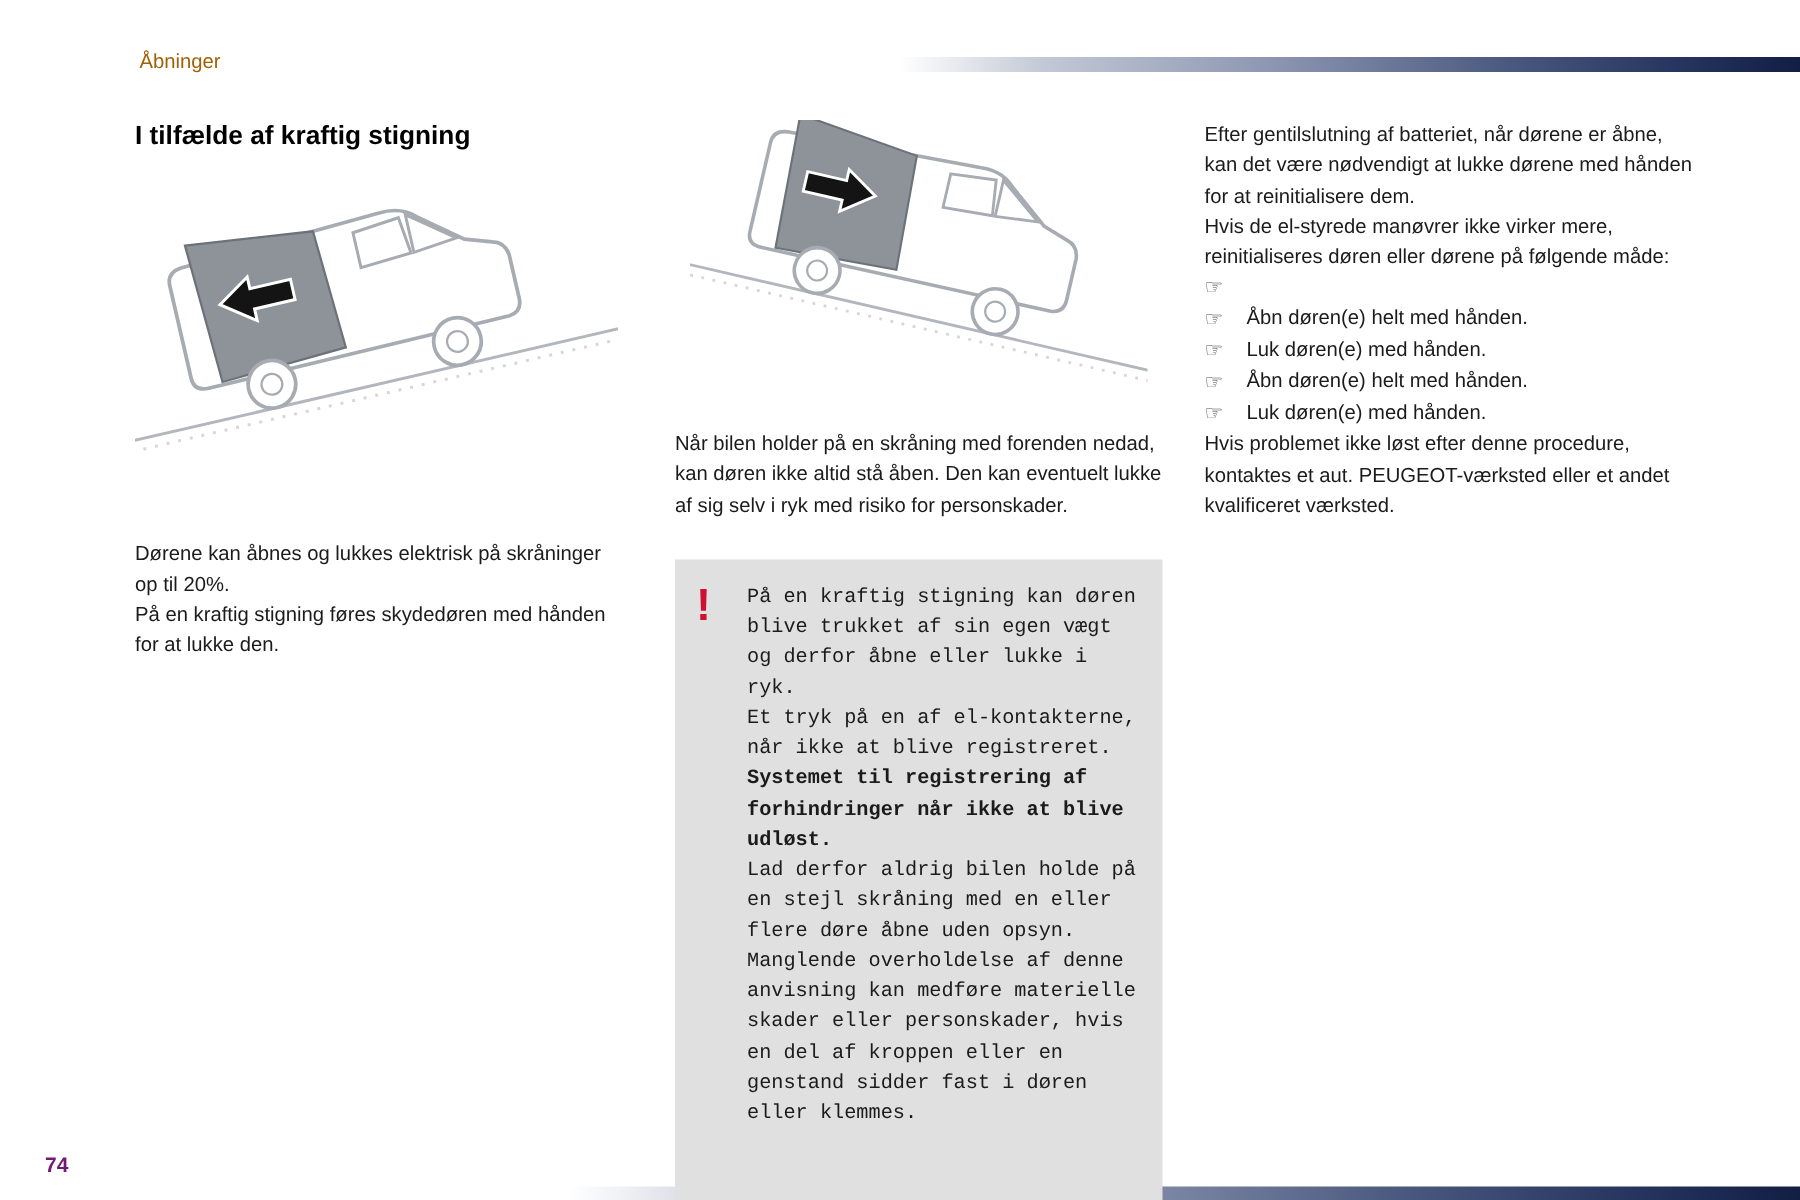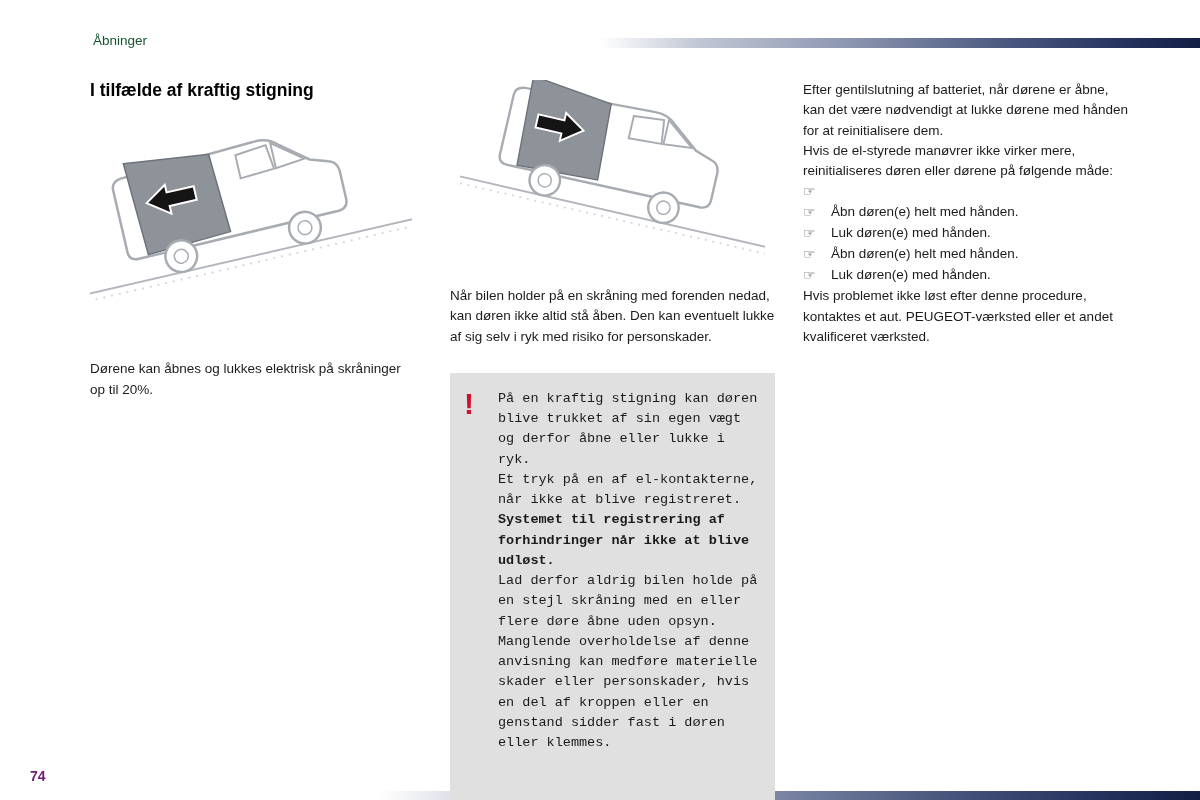--- a/index.html
+++ b/index.html
@@ -1,20 +1,20 @@
 <!DOCTYPE html>
 <html><head>
 <meta charset="utf-8">
 <style>
   * { box-sizing: border-box; }
   html,body { margin:0; padding:0; background:#ffffff; }
   body { font-family:"Liberation Sans","DejaVu Sans",sans-serif; color:#1b1b1b; }
   .page { position:relative; width:1200px; height:800px; background:#ffffff; overflow:hidden; }
 
-  .running-head { position:absolute; left:93px; top:33px; font-size:13.5px; color:#14532d; }
+  .running-head { position:absolute; left:93px; top:33px; font-size:13.5px; color:#a16207; }
   .bar-top { position:absolute; top:38px; right:0; width:600px; height:10px;
       background:linear-gradient(90deg, rgba(233,235,241,0) 0%, #c2c8d5 16%, #8b95b0 42%, #4a577e 68%, #273560 86%, #131e44 100%); }
   .bar-bottom { position:absolute; bottom:0; right:0; width:820px; height:9px;
       background:linear-gradient(90deg, rgba(233,235,241,0) 0%, #c2c8d5 16%, #8b95b0 42%, #4a577e 68%, #273560 86%, #131e44 100%); }
   .page-num { position:absolute; left:30px; bottom:16px; font-size:14px; font-weight:bold; color:#701a75; }
 
   .col { position:absolute; top:80px; font-size:13.5px; line-height:1.5; }
   .col-left  { left:90px;  width:322px; }
   .col-mid   { left:450px; width:325px; }
   .col-right { left:803px; width:325px; }
@@ -60,20 +60,21 @@
         <polygon points="162,29 194,26 197,51 162,53" fill="#ffffff" stroke="#a7abb2" stroke-width="2"></polygon>
         <circle cx="86" cy="116" r="16" fill="#ffffff" stroke="#a7abb2" stroke-width="2.5"></circle>
         <circle cx="86" cy="116" r="7" fill="none" stroke="#a7abb2" stroke-width="1.5"></circle>
         <circle cx="214" cy="116" r="16" fill="#ffffff" stroke="#a7abb2" stroke-width="2.5"></circle>
         <circle cx="214" cy="116" r="7" fill="none" stroke="#a7abb2" stroke-width="1.5"></circle>
         <polygon points="64,56 86,42 86,50 114,50 114,64 86,64 86,72" fill="#141414" stroke="#ffffff" stroke-width="2"></polygon>
       </g>
     </svg>
 
     <p>Dørene kan åbnes og lukkes elektrisk på skråninger op til 20%.</p>
+    <p>På en kraftig stigning føres skydedøren med hånden for at lukke den.</p>
   </div>
 
   <div class="col col-mid">
     <svg class="illustration" width="305" height="196" viewBox="0 -14 320 206" aria-hidden="true">
       <g transform="rotate(13 160 112) translate(0,-8)">
         <line x1="-40" y1="132" x2="355" y2="132" stroke="#b3b7bd" stroke-width="2"></line>
         <line x1="-40" y1="139" x2="355" y2="139" stroke="#d4d7dc" stroke-width="2" stroke-dasharray="2 6"></line>
         <path d="M34,36 Q34,27 44,26 L182,20 Q197,19 206,28 L234,50 L252,56 Q260,58 261,67 L261,97 Q261,106 252,107 L44,109 Q34,109 34,100 Z" fill="#ffffff" stroke="#a7abb2" stroke-width="2.5"></path>
         <polygon points="50,12 136,22 140,103 54,107" fill="#8e939a" stroke="#6d727a" stroke-width="1.5"></polygon>
         <polygon points="199,25 229,48 199,51" fill="#ffffff" stroke="#a7abb2" stroke-width="2"></polygon>

